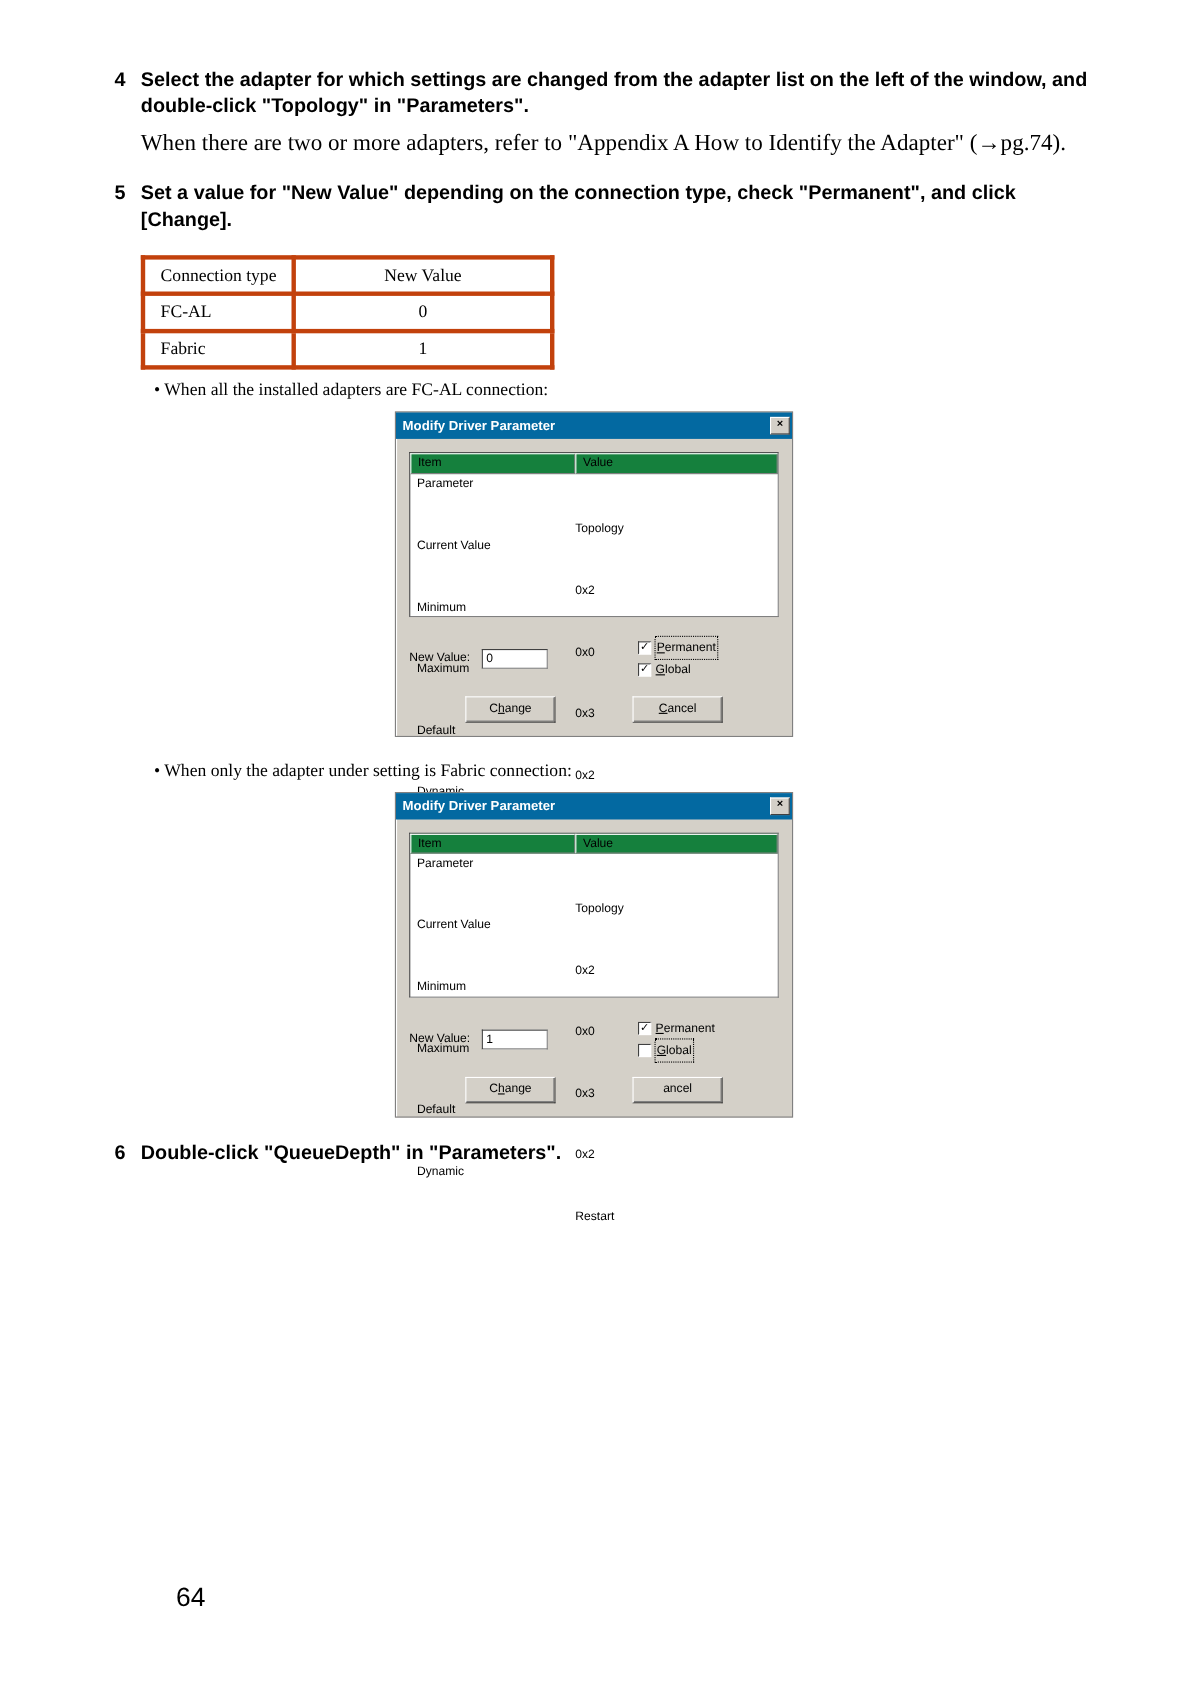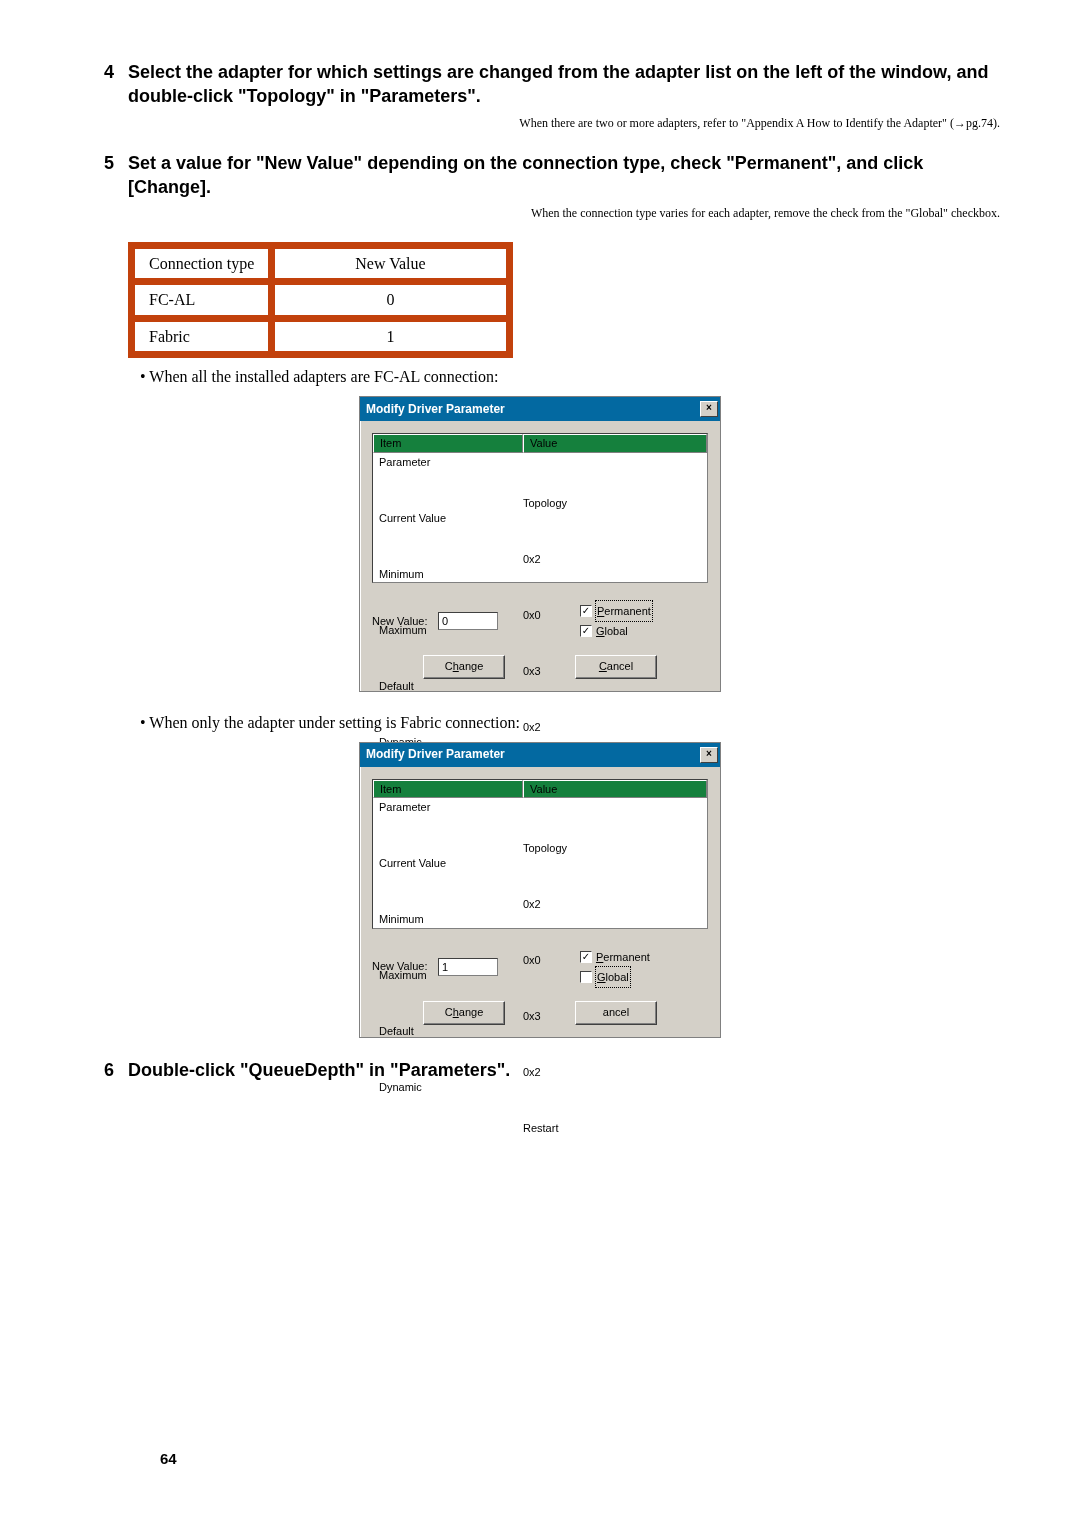--- a/index.html
+++ b/index.html
@@ -28,31 +28,30 @@
   .step-number {
     width: 34px;
     flex: 0 0 34px;
     text-align: right;
     padding-right: 14px;
   }
   .step-title { flex: 1; }
   .step-body {
     margin-left: 48px;
     font-family: "Times New Roman", Times, serif;
-    font-size: 12px;
-    text-align: right;
+    font-size: 21px;
   }
   .conn-table {
     border-collapse: collapse;
     margin: 10px 0 8px 48px;
     font-family: "Times New Roman", Times, serif;
     font-size: 16px;
   }
   .conn-table th, .conn-table td {
-    border: 7px solid #c2410c;
+    border: 4px solid #c2410c;
     padding: 4px 14px;
   }
   .conn-table th {
     font-weight: normal;
     background: #fff;
   }
   .conn-table td.valcell { text-align: center; padding-left: 30px; padding-right: 30px; }
   .bullet-line {
     margin-left: 60px;
     font-size: 16px;
@@ -197,22 +196,22 @@
     border-right-color:#404040;
     border-bottom-color:#404040;
     font-size:11px;
     text-align:center;
     line-height:20px;
     box-shadow: inset -1px -1px 0 #808080;
   }
   .winbtn .ul { text-decoration: underline; }
   .page-num {
     font-family: Arial, Helvetica, sans-serif;
-    font-weight: bold;
-    font-size: 15px;
+    font-weight: normal;
+    font-size: 24px;
     position: absolute;
     left: 80px;
     bottom: 40px;
   }
   .page-container {
     position: relative;
     min-height: 1449px;
   }
 </style>
 </head>
@@ -225,21 +224,20 @@
     <div class="step-title">Select the adapter for which settings are changed from the adapter list on the left of the window, and double-click "Topology" in "Parameters".</div>
   </div>
   <div class="step-body">When there are two or more adapters, refer to "Appendix A How to Identify the Adapter" (→pg.74).</div>
 </div>
 
 <div class="step-block">
   <div class="step-head">
     <div class="step-number">5</div>
     <div class="step-title">Set a value for "New Value" depending on the connection type, check "Permanent", and click [Change].</div>
   </div>
-  <div class="step-body">When the connection type varies for each adapter, remove the check from the "Global" checkbox.</div>
 </div>
 
 <table class="conn-table">
   <tbody>
         <tr>
     <th>Connection type</th>
     <th style="padding-left:80px;padding-right:80px;">New Value</th>
   </tr>
   <tr>
     <td>FC-AL</td>

